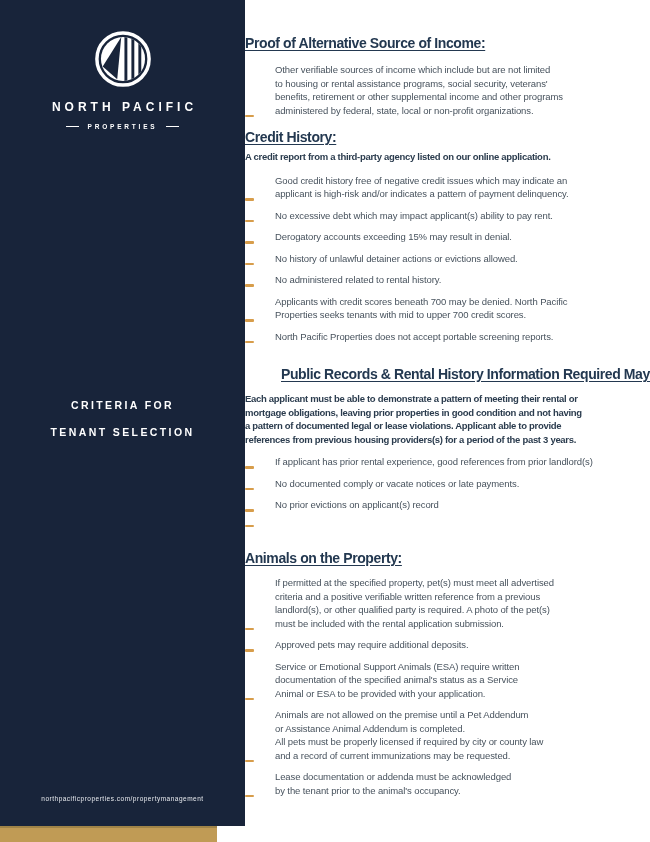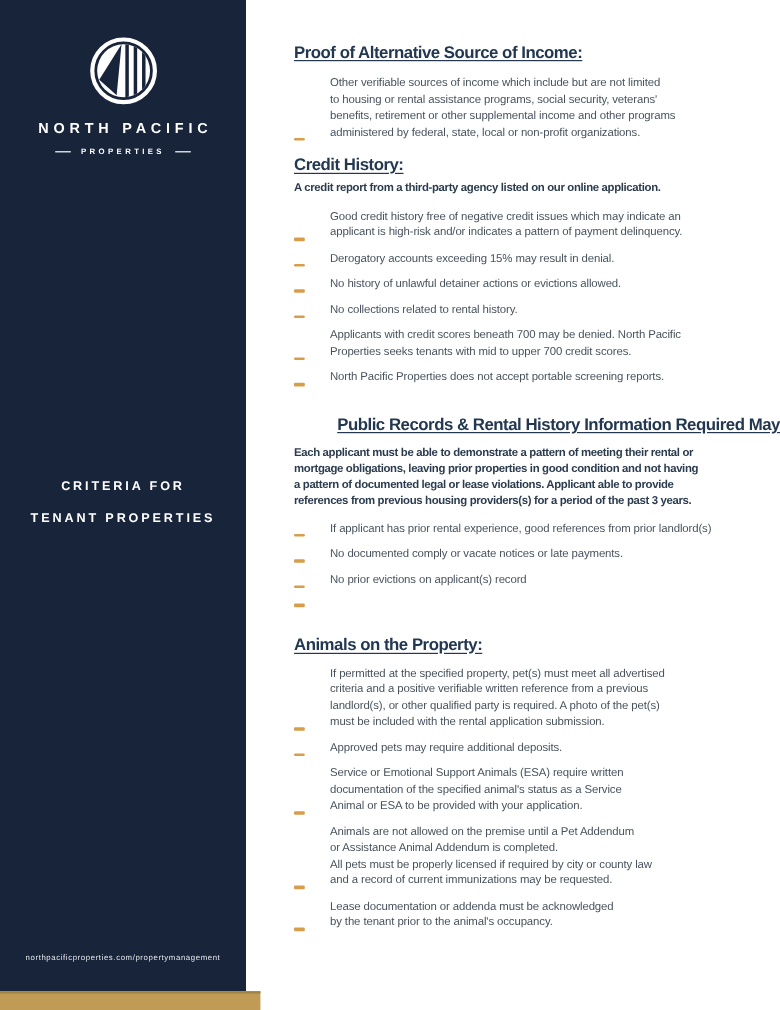--- a/index.html
+++ b/index.html
@@ -8,21 +8,21 @@
     width: 650px; height: 842px;
     background: #ffffff;
     font-family: "Liberation Sans", sans-serif;
     position: relative;
     overflow: hidden;
   }
 
   
   .sidebar {
     position: absolute; left: 0; top: 0;
-    width: 205px; height: 826px;
+    width: 245px; height: 826px;
     background: #18243a;
   }
   .gold-bar {
     position: absolute; left: 0; top: 826px;
     width: 217px; height: 16px;
     background: #c09b55;
     border-top: 2px solid #9f8347;
   }
   .logo-wrap { margin: 30px auto 0; width: 58px; height: 58px; }
   .logo-wrap svg { display: block; width: 100%; height: 100%; }
@@ -124,21 +124,21 @@
   <div class="brand-name">NORTH PACIFIC</div>
 
   <div class="brand-sub">
     <span class="brand-rule"></span>
     <span>PROPERTIES</span>
     <span class="brand-rule"></span>
   </div>
 
   <div class="tagline">
     <div>CRITERIA FOR</div>
-    <div>TENANT PROPERTIES</div>
+    <div>TENANT SELECTION</div>
   </div>
 
   <div class="sidebar-url">northpacificproperties.com/propertymanagement</div>
 </aside>
 
 <div class="gold-bar"></div>
 
 <main class="content">
 
   <section class="sec sec-income">
@@ -158,29 +158,33 @@
     <h2 class="sec-heading">Credit History:</h2>
     <p class="sec-intro">A credit report from a third-party agency listed on our online application.</p>
     <ul class="bullets">
       <li>
         <span class="dash"></span>
         <span class="bullet-text">Good credit history free of negative credit issues which may indicate an
 applicant is high-risk and/or indicates a pattern of payment delinquency.</span>
       </li>
       <li>
         <span class="dash"></span>
+        <span class="bullet-text">No excessive debt which may impact applicant(s) ability to pay rent.</span>
+      </li>
+      <li>
+        <span class="dash"></span>
         <span class="bullet-text">Derogatory accounts exceeding 15% may result in denial.</span>
       </li>
       <li>
         <span class="dash"></span>
         <span class="bullet-text">No history of unlawful detainer actions or evictions allowed.</span>
       </li>
       <li>
         <span class="dash"></span>
-        <span class="bullet-text">No collections related to rental history.</span>
+        <span class="bullet-text">No administered related to rental history.</span>
       </li>
       <li>
         <span class="dash"></span>
         <span class="bullet-text">Applicants with credit scores beneath 700 may be denied. North Pacific
 Properties seeks tenants with mid to upper 700 credit scores.</span>
       </li>
       <li>
         <span class="dash"></span>
         <span class="bullet-text">North Pacific Properties does not accept portable screening reports.</span>
       </li>

